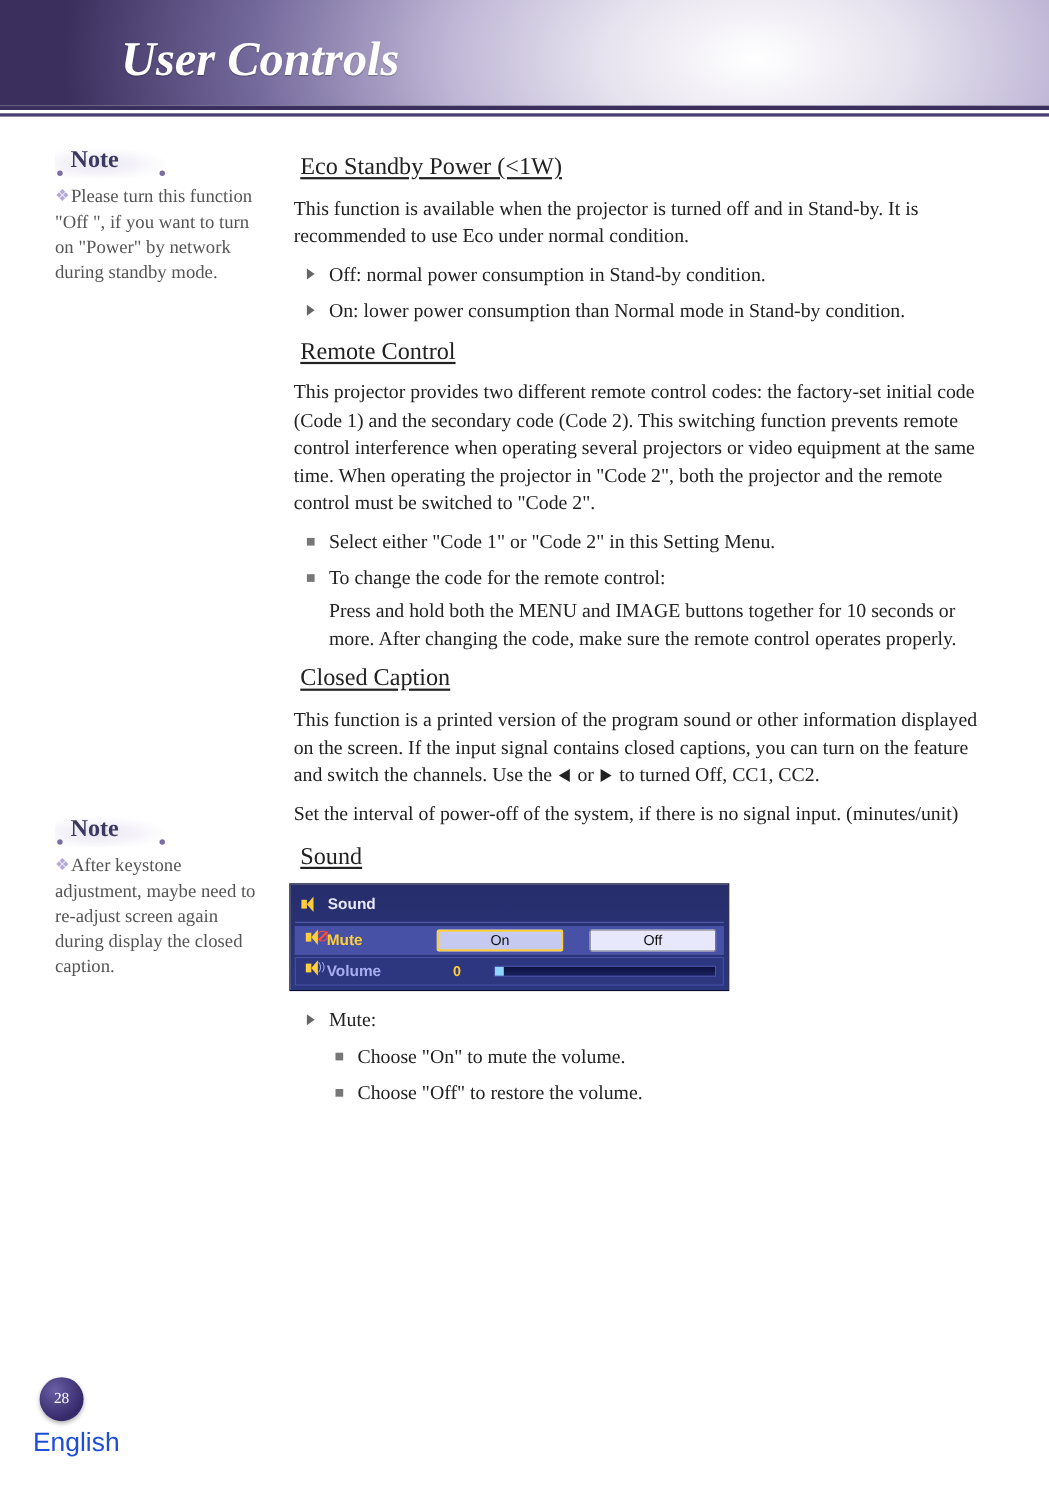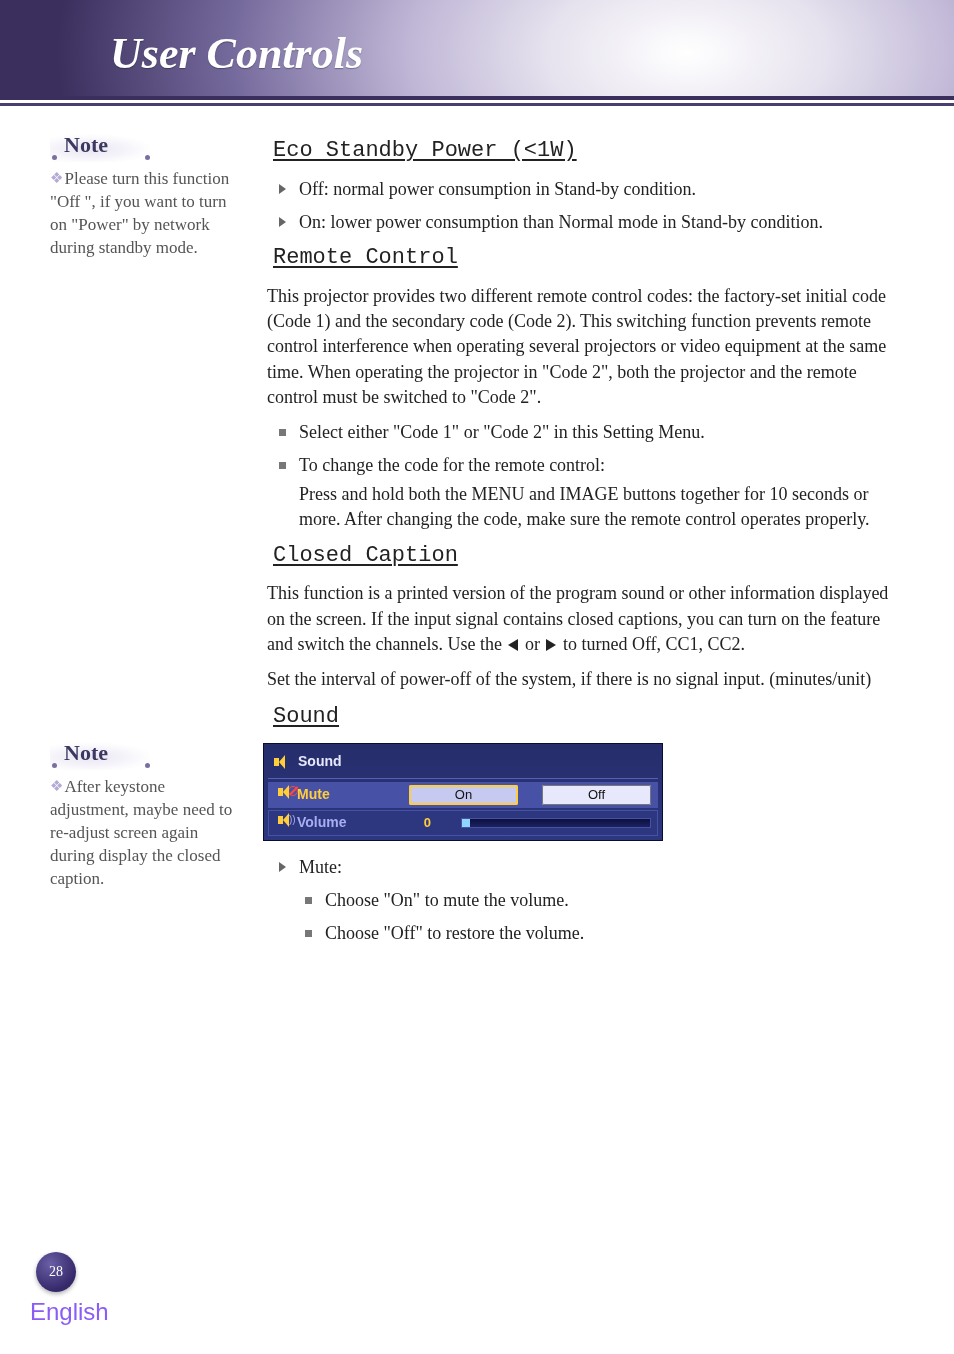--- a/index.html
+++ b/index.html
@@ -84,21 +84,21 @@
     line-height: 1.4;
     color: #222;
   }
   .sec-title {
     font-size: 22px;
     color: #222;
     text-decoration: underline;
     text-underline-offset: 3px;
     padding-left: 18px;
     margin: 6px 0 10px 0;
-    font-family: Liberation Mono, monospace;
+    font-family: Liberation Serif, serif;
   }
   .sec-title::before {
     content: "";
     display: inline-block;
     width: 0;
   }
   .main p { margin: 4px 0 10px 0; }
   .indent1 { padding-left: 12px; }
   .bullet-list {
     list-style: none;
@@ -166,21 +166,21 @@
     padding: 3px 6px;
     margin-top: 2px;
     color: #a9aef0;
     height: 26px;
   }
   .sound-row.sel {
     background: #4752a6;
     color: #ffce3a;
   }
   .sound-row .icon { width: 22px; text-align: center; }
-  .sound-row .label { width: 112px; font-weight: bold; }
+  .sound-row .label { width: 100px; font-weight: bold; }
   .sound-row .ctrl { flex: 1; display: flex; gap: 24px; align-items: center; }
   .opt-btn {
     flex: 1;
     text-align: center;
     background: #e7e8fb;
     color: #111;
     border-radius: 2px;
     font-size: 13px;
     padding: 1px 0;
     box-shadow: inset 0 0 0 1px #777;
@@ -241,21 +241,21 @@
     font-size: 14px;
     display: flex;
     align-items: center;
     justify-content: center;
     box-shadow: 0 2px 4px rgba(0,0,0,0.3);
     margin-left: 6px;
     margin-bottom: 6px;
   }
   .lang {
     font-family: "Segoe UI", Arial, sans-serif;
-    color: #8b5cf6;
+    color: #1d4ed8;
     font-size: 24px;
   }
 </style>
 </head>
 <body>
 
 <div class="header-band">
   <div class="header-title">User Controls</div>
   <div class="header-rule"></div>
 </div>
@@ -273,20 +273,21 @@
       <span class="note-badge">Note</span>
       <div class="note-text">
         <span class="diamond">❖</span><span>After keystone adjustment, maybe need to re-adjust screen again during display the closed caption.</span>
       </div>
     </div>
   </div>
 
   <div class="main">
 
     <div class="sec-title">Eco Standby Power (&lt;1W)</div>
+    <p class="indent1">This function is available when the projector is turned off and in Stand-by. It is recommended to use Eco under normal condition.</p>
     <ul class="bullet-list">
       <li class="arrow-bullet">Off: normal power consumption in Stand-by condition.</li>
       <li class="arrow-bullet">On: lower power consumption than Normal mode in Stand-by condition.</li>
     </ul>
 
     <div class="sec-title">Remote Control</div>
     <p class="indent1">This projector provides two different remote control codes: the factory-set initial code (Code 1) and the secondary code (Code 2). This switching function prevents remote control interference when operating several projectors or video equipment at the same time. When operating the projector in "Code 2", both the projector and the remote control must be switched to "Code 2".</p>
     <ul class="bullet-list">
       <li class="square-bullet">
         <span class="sub-desc">Select either "Code 1" or "Code 2" in this Setting Menu.</span>

